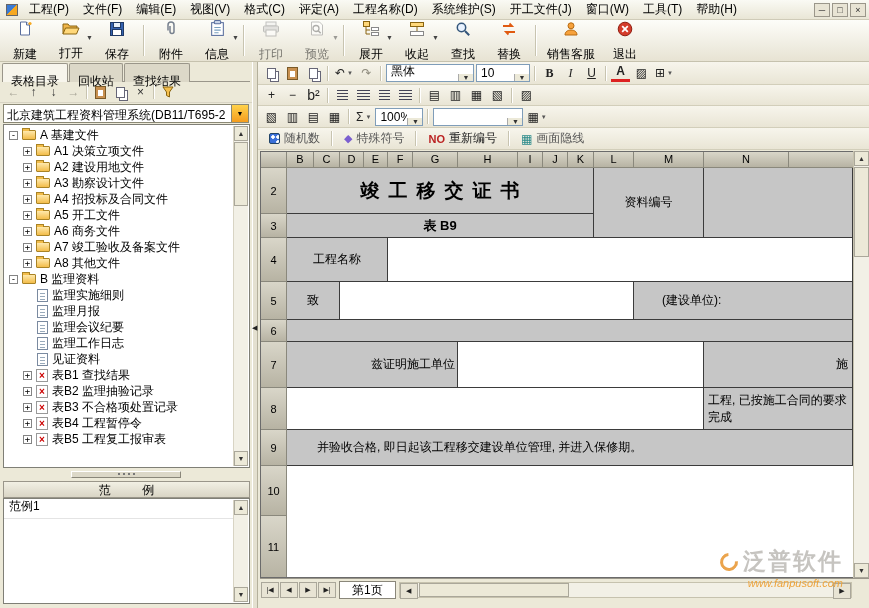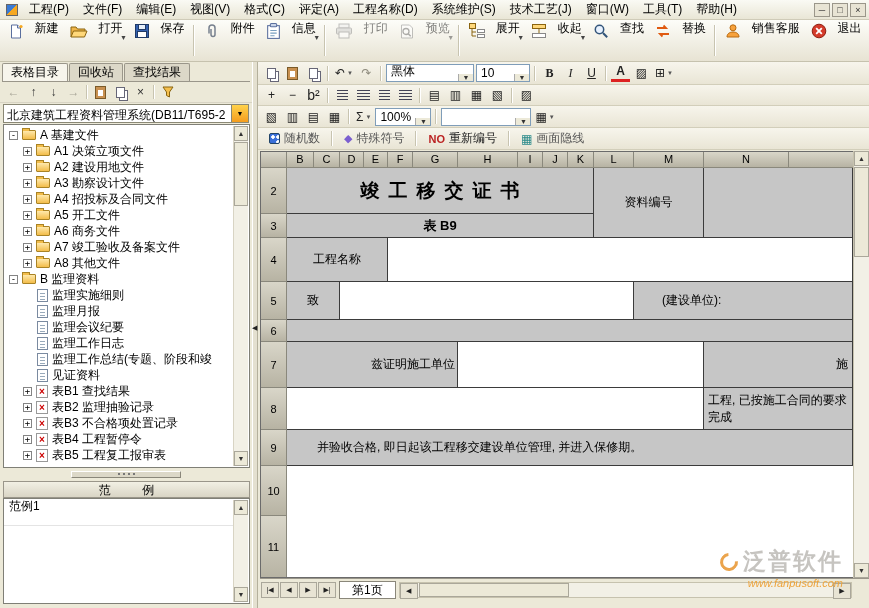--- a/index.html
+++ b/index.html
@@ -13,33 +13,33 @@
 .appicon{width:12px;height:12px;margin:0 4px;flex:none;border:1px solid #666;
   background:linear-gradient(135deg,#3a7bd5 0 50%,#f6a821 50% 100%)}
 .menu-item{padding:0 7px;line-height:19px;white-space:nowrap;cursor:default}
 .win-controls{margin-left:auto;display:flex;gap:2px;padding-right:3px}
 .wc{width:16px;height:14px;border:1px solid #9a968a;background:#e8e4d4;font-size:9px;
   line-height:12px;text-align:center;color:#333}
 
 
 .toolbar{position:absolute;top:20px;left:0;right:0;height:42px;display:flex;align-items:stretch;
   background:linear-gradient(#fdfdf9,#e7e3d3);border-bottom:1px solid #c6c2ae;padding:1px 2px}
-.tbtn{position:relative;display:flex;align-items:flex-start;justify-content:center;
+.tbtn{position:relative;display:flex;flex-direction:column;align-items:center;justify-content:center;
   min-width:46px;padding:1px 6px;gap:11px}
 .tbtn .lbl{font-size:12px;line-height:13px;white-space:nowrap}
 .tbtn.wide{min-width:62px}
 .tbtn.disabled{filter:grayscale(1);opacity:.5}
 .tbtn .dd{position:absolute;right:1px;top:13px;font-size:7px;color:#444}
 .tsep{width:2px;margin:4px 3px;border-left:1px solid #c8c4b0;border-right:1px solid #fff}
 .ticon{height:18px;display:flex;align-items:center}
 
 
 .sidebar{position:absolute;top:62px;left:0;width:252px;bottom:0;background:#ece9d8}
 .tabs{position:absolute;top:1px;left:2px;right:2px;height:19px;display:flex;border-bottom:1px solid #9a968a}
-.tab{padding:0 8px;line-height:17px;border:1px solid #9a968a;border-bottom:none;
+.tab{padding:9px 8px;line-height:17px;border:1px solid #9a968a;border-bottom:none;
   border-radius:2px 2px 0 0;background:#dcd8c8;margin-right:1px;white-space:nowrap}
 .tab.active{background:#f7f5ec;font-weight:normal}
 .minibar{position:absolute;top:20px;left:0;right:0;height:21px;display:flex;align-items:center;
   gap:1px;padding:0 4px;border-bottom:1px solid #d8d4c4}
 .mbtn{width:19px;height:18px;display:flex;align-items:center;justify-content:center;font-size:12px;color:#333}
 .mbtn.dim{color:#a9a698}
 .msep{width:2px;height:14px;border-left:1px solid #c8c4b0;border-right:1px solid #fff;margin:0 2px}
 .combo{position:absolute;top:42px;left:3px;right:3px;height:19px;display:flex;
   border:1px solid #8a8875;background:#fff}
 .combo .val{flex:1;padding:2px 3px;white-space:nowrap;overflow:hidden;font-size:12px}
@@ -72,21 +72,21 @@
 .hsplit{position:absolute;left:0;right:0;bottom:128px;height:12px;display:flex;
   align-items:center;justify-content:center}
 .grip{width:110px;height:7px;background:#dcd8c8;border:1px solid #fff;border-right-color:#8a877a;
   border-bottom-color:#8a877a;display:flex;align-items:center;justify-content:center;gap:3px}
 .grip i{width:2px;height:2px;background:#777}
 .exhead{position:absolute;left:3px;right:2px;bottom:110px;height:17px;text-align:center;
   line-height:16px;letter-spacing:14px;text-indent:14px;
   background:linear-gradient(#f2f0e4,#d9d5c5);border:1px solid #9a968a}
 .exlist{position:absolute;left:3px;right:2px;top:auto;bottom:4px;height:106px;background:#fff;
   border:1px solid #7f7f76}
-.exitem{height:27px;line-height:15px;padding-left:5px;border-bottom:1px solid #e4e4e4;margin-right:16px}
+.exitem{height:20px;line-height:15px;padding-left:5px;border-bottom:1px solid #e4e4e4;margin-right:16px}
 .ex-scroll{position:absolute;top:1px;right:1px;bottom:1px;width:15px;background:#f2f0e6;
   display:flex;flex-direction:column;border-left:1px solid #d8d4c4}
 
 
 .vsplit{position:absolute;left:252px;width:6px;top:62px;bottom:0;background:#e4e0d0;
   border-left:1px solid #fff;border-right:1px solid #b4b09c}
 .vsplit .varrow{position:absolute;top:262px;left:-1px;font-size:7px;color:#222}
 
 
 .main{position:absolute;left:258px;top:62px;right:0;bottom:0;background:#ece9d8}
@@ -169,21 +169,21 @@
 <div class="menubar">
   <span class="appicon"></span>
   <span class="menu-item">工程(P)</span>
   <span class="menu-item">文件(F)</span>
   <span class="menu-item">编辑(E)</span>
   <span class="menu-item">视图(V)</span>
   <span class="menu-item">格式(C)</span>
   <span class="menu-item">评定(A)</span>
   <span class="menu-item">工程名称(D)</span>
   <span class="menu-item">系统维护(S)</span>
-  <span class="menu-item">技术工艺(J)</span>
+  <span class="menu-item">开工文件(J)</span>
   <span class="menu-item">窗口(W)</span>
   <span class="menu-item">工具(T)</span>
   <span class="menu-item">帮助(H)</span>
   <span class="win-controls">
     <span class="wc">─</span>
     <span class="wc">□</span>
     <span class="wc">×</span>
   </span>
 </div>
 
@@ -416,24 +416,20 @@
       <div class="titem ind2n">
           <span class="idoc"></span>
           <span class="lab">监理会议纪要</span>
         </div>
       <div class="titem ind2n">
           <span class="idoc"></span>
           <span class="lab">监理工作日志</span>
         </div>
       <div class="titem ind2n">
           <span class="idoc"></span>
-          <span class="lab">监理工作总结(专题、阶段和竣</span>
-        </div>
-      <div class="titem ind2n">
-          <span class="idoc"></span>
           <span class="lab">见证资料</span>
         </div>
       <div class="titem ind2">
           <span class="exp">+</span>
           <span class="iform">
             <i>×</i>
           </span>
           <span class="lab">表B1 查找结果</span>
         </div>
       <div class="titem ind2">
@@ -567,21 +563,21 @@
   <div class="fmtrow row3">
     <span class="fbtn">▧</span>
     <span class="fbtn">▥</span>
     <span class="fbtn">▤</span>
     <span class="fbtn">▦</span>
     <span class="fsep"></span>
     <span class="fbtn">
         <span>Σ</span>
         <span class="ddt">▼</span>
       </span>
-    <span class="fcombo" style="width:56px">
+    <span class="fcombo" style="width:48px">
       <span class="v" style="flex:1">100%</span>
       <span class="b">▼</span>
     </span>
     <span class="fsep"></span>
     <span class="fcombo" style="width:90px">
       <span class="v" style="flex:1"></span>
       <span class="b">▼</span>
     </span>
     <span class="fbtn">
         <span>▦</span>

